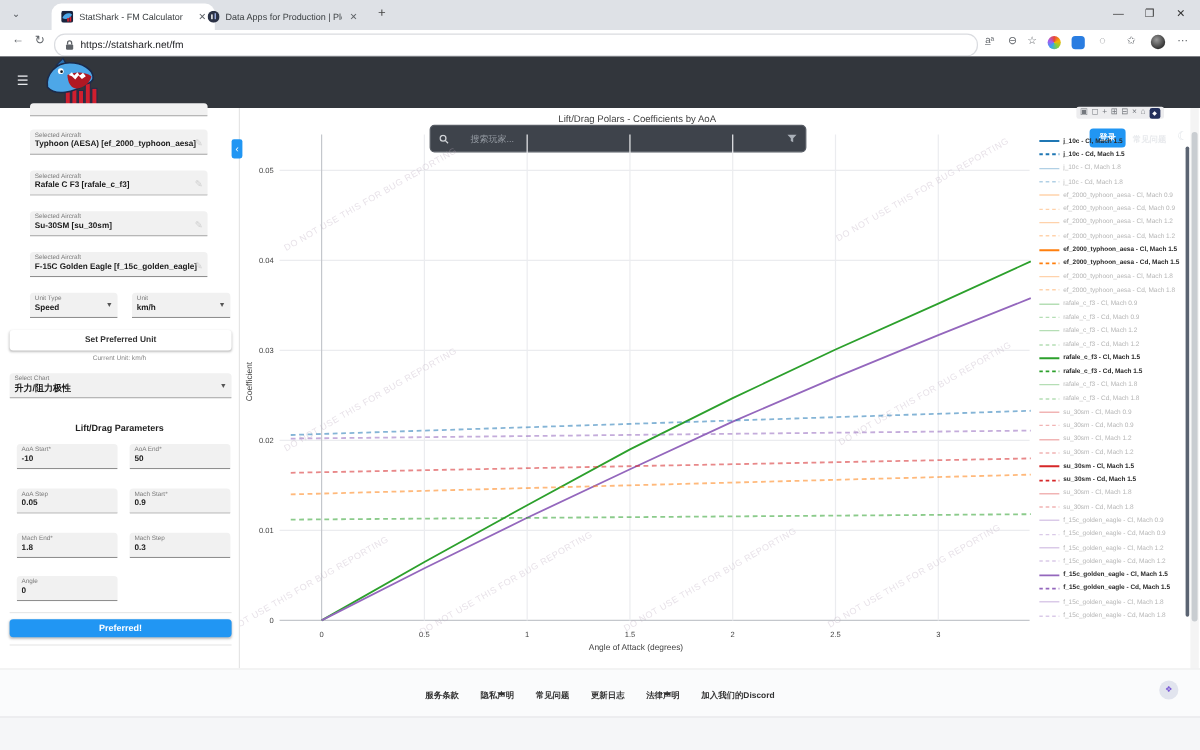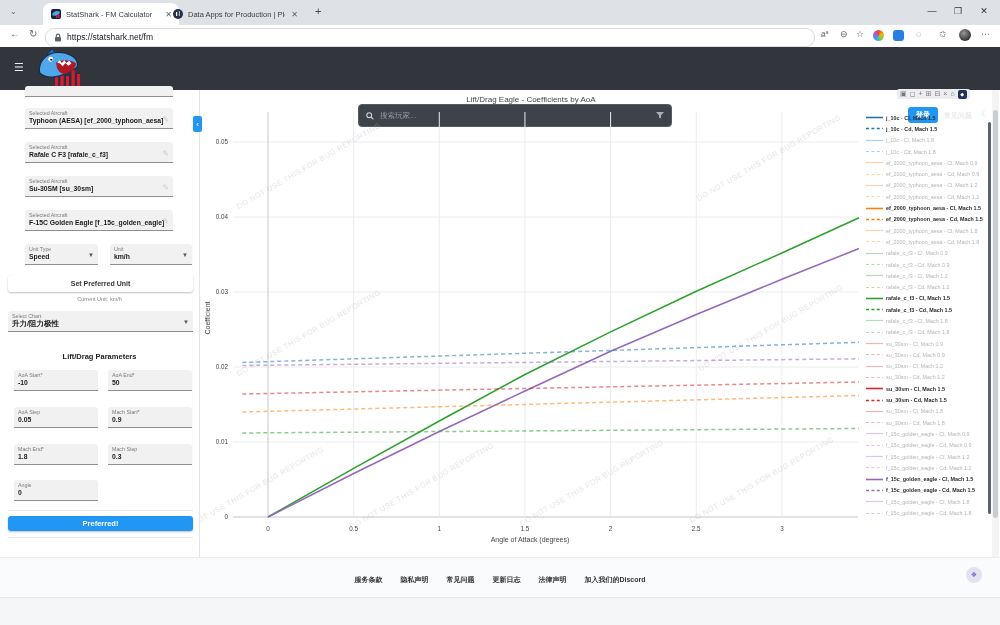--- a/index.html
+++ b/index.html
@@ -15,21 +15,21 @@
   .tab .x{margin:0 7px 0 6px;color:#5f6368;font-size:8px;cursor:pointer;}
   .winbtn{position:absolute;top:6px;color:#333;font-size:9px;width:24px;text-align:center;}
   #addressbar{left:0;top:25px;width:1000px;height:22px;background:#fff;border-bottom:1px solid #e4e6e9;}
   .navic{position:absolute;top:3px;font-size:10px;color:#5f6368;}
   #urlpill{left:45px;top:2.5px;width:768px;height:17px;border:1px solid #dadce0;border-radius:9px;background:#fff;display:flex;align-items:center;}
   #urltext{font-size:8.5px;color:#202124;margin-left:5px;}
   .baric{position:absolute;top:4px;font-size:9px;color:#5f6368;text-align:center;}
   
   #appheader{left:0;top:47px;width:1000px;height:43px;background:#32363c;}
   #hsearch{left:358px;top:57px;width:312px;height:21px;background:#3e434b;border:1px solid #575c64;border-radius:4px;display:flex;align-items:center;}
-  #hsearch .ph{color:#969ca4;font-size:7.5px;margin-left:6px;text-align:center;}
+  #hsearch .ph{color:#969ca4;font-size:7.5px;margin-left:18px;text-align:center;}
   #loginbtn{left:908px;top:60px;width:30px;height:16px;background:#2196f3;color:#fff;font-size:7px;font-weight:bold;border-radius:3px;display:flex;align-items:center;justify-content:center;}
   #faqlink{left:944px;top:64px;color:#e8eaed;font-size:7px;font-weight:bold;}
   
   #sidebar{left:0;top:90px;width:199px;height:467px;background:#fff;border-right:1px solid #e5e5e5;}
   .fld{position:absolute;background:#f1f1f1;border-bottom:1px solid #8f8f8f;border-radius:3px 3px 0 0;padding:2px 4px;box-sizing:border-box;}
   .fld .lab{font-size:5.3px;color:#7a7a7a;line-height:6px;}
   .fld .val{font-size:6.8px;color:#1a1a1a;font-weight:600;line-height:9px;white-space:nowrap;overflow:hidden;}
   .fld .pencil{position:absolute;right:4px;top:7px;color:#cfcfcf;font-size:8px;}
   .fld .caret{position:absolute;right:4px;top:8px;color:#555;font-size:6px;}
   .sbtn{position:absolute;border-radius:3px;display:flex;align-items:center;justify-content:center;font-weight:bold;box-shadow:0 1px 2px rgba(0,0,0,.25);}
@@ -204,21 +204,21 @@
   <div class="fld" style="left:14px;top:390px;width:84px;height:21px;">
     <div class="lab">Angle</div>
     <div class="val">0</div>
   </div>
   <div class="sdiv" style="top:420px;"></div>
   <div class="sbtn" style="left:8px;top:426px;width:185px;height:15px;background:#2196f3;color:#fff;font-size:7.5px;">Preferred!</div>
   <div class="sdiv" style="top:447px;"></div>
 </div>
 <div id="collapsebtn" class="abs">‹</div>
 
-<div id="charttitle" class="abs">Lift/Drag Eagle - Coefficients by AoA</div>
+<div id="charttitle" class="abs">Lift/Drag Polars - Coefficients by AoA</div>
 <div id="modebar" class="abs">
     <span class="mb">▣</span>
     <span class="mb">◻</span>
     <span class="mb">+</span>
     <span class="mb">⊞</span>
     <span class="mb">⊟</span>
     <span class="mb">×</span>
     <span class="mb">⌂</span>
     <span class="mblogo">◆</span>
   </div>

